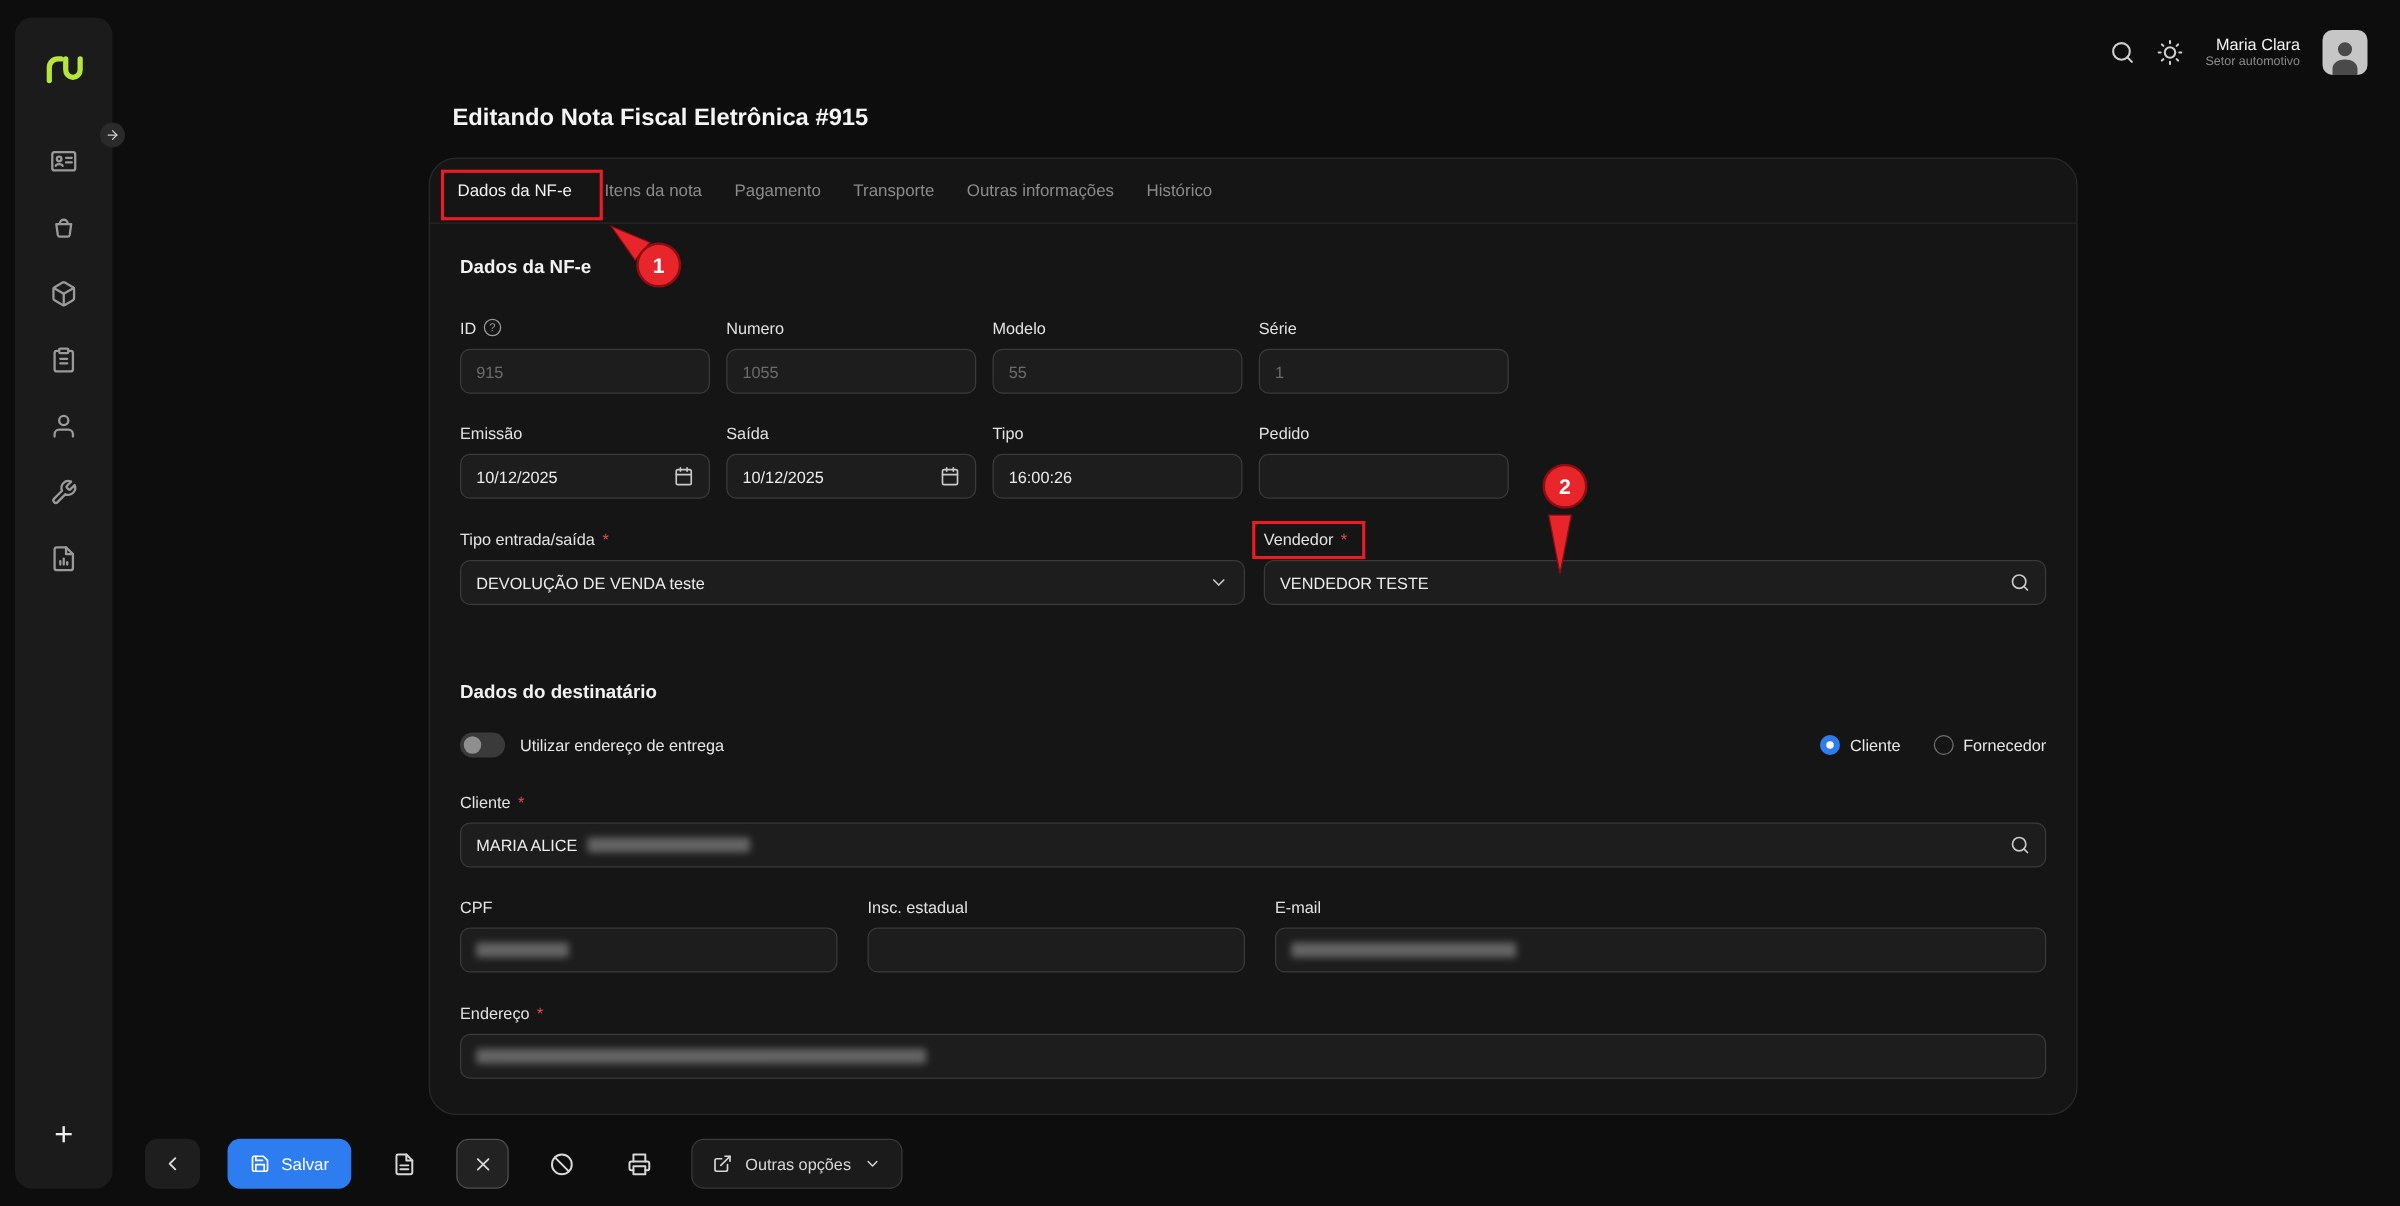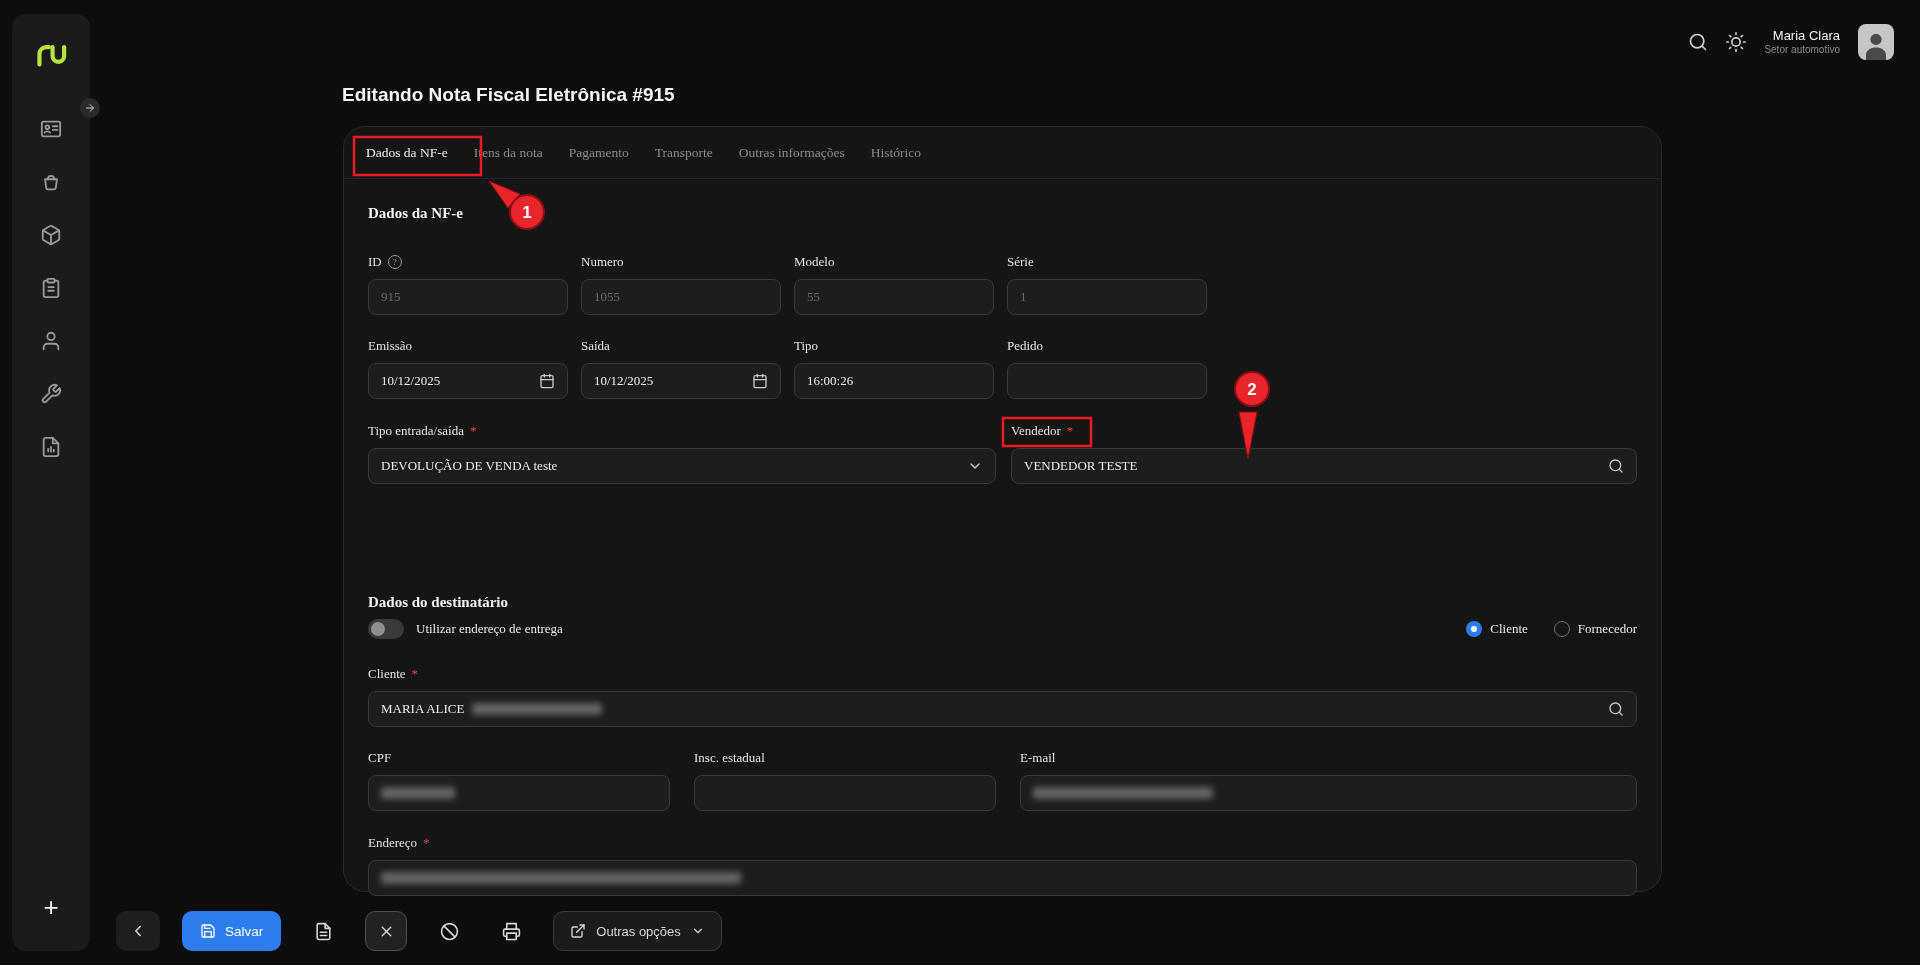--- a/index.html
+++ b/index.html
@@ -26,33 +26,33 @@
   .topbar { position:absolute; top:24px; right:26px; display:flex; align-items:center; gap:18px; }
   .top-icon { width:20px; height:20px; color:#cfcfcf; cursor:pointer; }
   .user-info { text-align:right; line-height:1.25; cursor:pointer; }
   .user-name { font-size:13px; font-weight:normal; color:#f2f2f2; }
   .user-role { font-size:10px; color:#8a8a8a; }
   .avatar { width:36px; height:36px; border-radius:8px; background:#c6c6c6; overflow:hidden;
             display:flex; align-items:flex-end; justify-content:center; cursor:pointer; }
   .avatar svg { color:#4a4a4a; }
 
   
-  .page-title { position:absolute; left:342px; top:84px; font-size:19px; font-weight:bold; color:#f5f5f5; }
+  .page-title { position:absolute; left:362px; top:84px; font-size:19px; font-weight:bold; color:#f5f5f5; }
 
   .panel { position:absolute; left:343px; top:126px; width:1319px; height:766px;
-           background:#151515; border:1px solid #2a2a2a; border-radius:22px;font-family:Liberation Serif, serif; }
+           background:#151515; border:1px solid #2a2a2a; border-radius:22px; }
   .tabbar { display:flex; align-items:center; gap:26px; padding:0 22px; height:52px;
             border-bottom:1px solid #262626; }
   .tab { font-size:13.5px; color:#8b8b8b; cursor:pointer; white-space:nowrap; }
   .tab.active { color:#f2f2f2; }
 
   .content { padding:0 24px; }
   .section-heading { font-size:15px; font-weight:bold; color:#f2f2f2; }
   .sh1 { margin-top:26px; height:20px; }
-  .sh2 { margin-top:110px; height:20px; }
+  .sh2 { margin-top:61px; height:20px; }
 
   .row { display:grid; }
   .row1, .row2 { grid-template-columns:repeat(4, 200px); column-gap:13px; }
   .row1 { margin-top:28px; }
   .row2 { margin-top:22px; }
   .row3 { grid-template-columns:628px 1fr; column-gap:15px; margin-top:23px; }
   .row4 { grid-template-columns:302px 302px 1fr; column-gap:24px; margin-top:22px; }
   .single { margin-top:24px; }
   .single2 { margin-top:23px; }
 
@@ -67,21 +67,21 @@
            cursor:text; }
   .input.dim { color:#6b6b6b; }
   .trail { margin-left:auto; color:#c9c9c9; cursor:pointer; }
   .trail svg, .trail { width:16px; height:16px; }
 
   .redact { display:inline-block; height:12px; border-radius:2px; background:#8a8a8a;
             filter:blur(3px); opacity:.65; margin-left:8px; }
   .rw74 { width:74px; } .rw130 { width:130px; } .rw180 { width:180px; } .rw360 { width:360px; }
 
   
-  .toggle-row { margin-top:3px; display:flex; align-items:center; height:24px;text-align:right; }
+  .toggle-row { margin-top:19px; display:flex; align-items:center; height:24px;text-align:right; }
   .toggle { width:36px; height:20px; border-radius:10px; background:#3a3a3a; position:relative;
             display:inline-block; cursor:pointer; }
   .toggle .knob { position:absolute; left:3px; top:3px; width:14px; height:14px; border-radius:50%;
                   background:#8f8f8f; }
   .toggle-label { margin-left:12px; font-size:13px; color:#e8e8e8; }
   .radios { margin-left:auto; display:flex; align-items:center; gap:26px; }
   .radio { display:flex; align-items:center; gap:8px; font-size:13px; cursor:pointer; }
   .rb { width:16px; height:16px; border-radius:50%; border:1.5px solid #6f6f6f; background:transparent; }
   .rb.checked { border:5px solid #2e7df0; background:#ffffff; }
 

